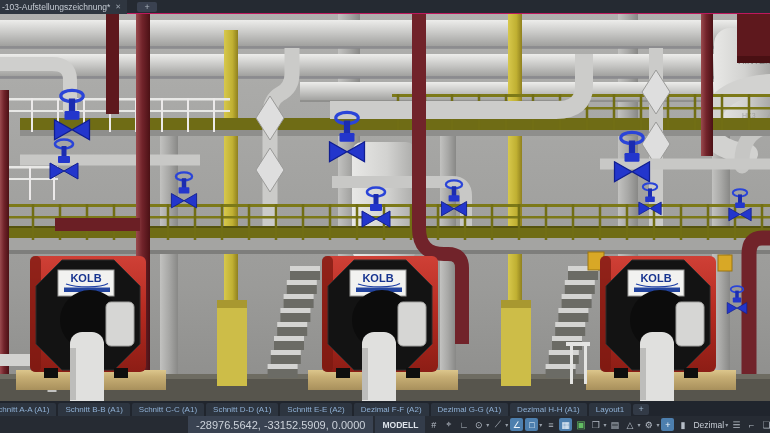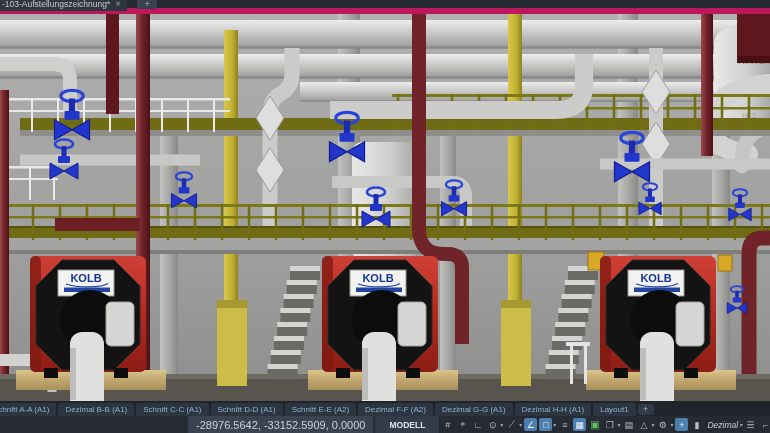--- a/index.html
+++ b/index.html
@@ -1,20 +1,20 @@
 <!DOCTYPE html>
 <html><head>
 <meta charset="utf-8">
 <style>
   html,body{margin:0;padding:0;background:#111;}
   .app{position:relative;width:770px;height:433px;overflow:hidden;background:#262b33;
        font-family:"Liberation Sans",sans-serif;-webkit-font-smoothing:antialiased;}
   
   .topbar{position:absolute;top:0;left:0;width:770px;height:14px;background:#252a32;
-          display:flex;align-items:center;border-bottom:6px solid #be185d;box-sizing:border-box;}
+          display:flex;align-items:center;border-bottom:1px solid #be185d;box-sizing:border-box;}
   .file-tab{display:flex;align-items:center;height:14px;background:#2f3640;padding:0 6px 0 2px;
             font-size:8.5px;color:#c6ccd4;white-space:nowrap;}
   .file-tab .close-x{font-size:7px;color:#99a1ab;margin-left:5px;cursor:default;}
   .newtab{width:20px;height:10px;margin-left:10px;background:#3a4150;border-radius:2px;
           color:#aab2bc;font-size:9px;line-height:10px;text-align:center;}
   
   .viewport{position:absolute;top:14px;left:0;width:770px;height:387px;}
   .viewport svg{display:block;}
   
   .layouttabs{position:absolute;top:401px;left:0;width:770px;height:15px;background:#20252d;
@@ -22,28 +22,28 @@
   .ltab{height:13px;background:#2d3540;color:#8fb0d4;font-size:8px;padding:0 7px;
         display:flex;align-items:center;border-radius:2px 2px 0 0;white-space:nowrap;}
   .ltab.cut{margin-left:-14px;}
   .addtab{width:16px;height:11px;margin-bottom:1px;background:#323a46;border-radius:2px;
           color:#9fb6cc;font-size:9px;line-height:11px;text-align:center;}
   
   .statusbar{position:absolute;top:416px;left:0;width:770px;height:17px;background:#262b33;
              display:flex;align-items:center;color:#bac1ca;}
   .coords{margin-left:188px;height:17px;background:#3a4352;display:flex;align-items:center;
           padding:0 8px;color:#ccd2da;font-size:11px;white-space:nowrap;}
-  .modell{height:17px;background:#333c4a;display:flex;align-items:center;padding:0 14px;
+  .modell{height:17px;background:#333c4a;display:flex;align-items:center;padding:0 7px;
           margin-left:2px;font-weight:bold;color:#dde3ea;font-size:8.5px;}
   .sicon{min-width:13px;height:13px;margin-left:2px;display:flex;align-items:center;
          justify-content:center;font-size:9px;color:#b6bdc7;border-radius:2px;}
   .sicon.active{background:#4d7fae;color:#f0f6fc;}
   .sicon.green{color:#63bd63;font-size:10px;}
   .caret{font-size:6px;color:#98a0aa;margin-left:1px;}
-  .units{display:flex;align-items:center;color:#c9cfd7;margin-left:4px;font-size:8.5px;white-space:nowrap;font-style:italic;}
+  .units{display:flex;align-items:center;color:#c9cfd7;margin-left:4px;font-size:8.5px;white-space:nowrap;}
 </style>
 </head>
 <body>
 
 <div class="app">
 
   <div class="topbar">
     <div class="file-tab">
       <span>-103-Aufstellungszeichnung*</span>
       <span class="close-x">✕</span>
@@ -274,21 +274,21 @@
       <use href="#valve" transform="translate(632,154) scale(1.25)"></use>
       <use href="#valve" transform="translate(650,192) scale(0.8)"></use>
       <use href="#valve" transform="translate(740,198) scale(0.8)"></use>
       <use href="#valve" transform="translate(737,292) scale(0.7)"></use>
     </g>
   </svg>
   </div>
 
   <div class="layouttabs">
     <div class="ltab cut">Schnitt A-A (A1)</div>
-    <div class="ltab">Dezimal B-B (A1)</div>
+    <div class="ltab">Schnitt B-B (A1)</div>
     <div class="ltab">Schnitt C-C (A1)</div>
     <div class="ltab">Schnitt D-D (A1)</div>
     <div class="ltab">Schnitt  E-E (A2)</div>
     <div class="ltab">Dezimal F-F (A2)</div>
     <div class="ltab">Dezimal G-G (A1)</div>
     <div class="ltab">Dezimal H-H (A1)</div>
     <div class="ltab">Layout1</div>
     <div class="addtab">+</div>
   </div>
 

